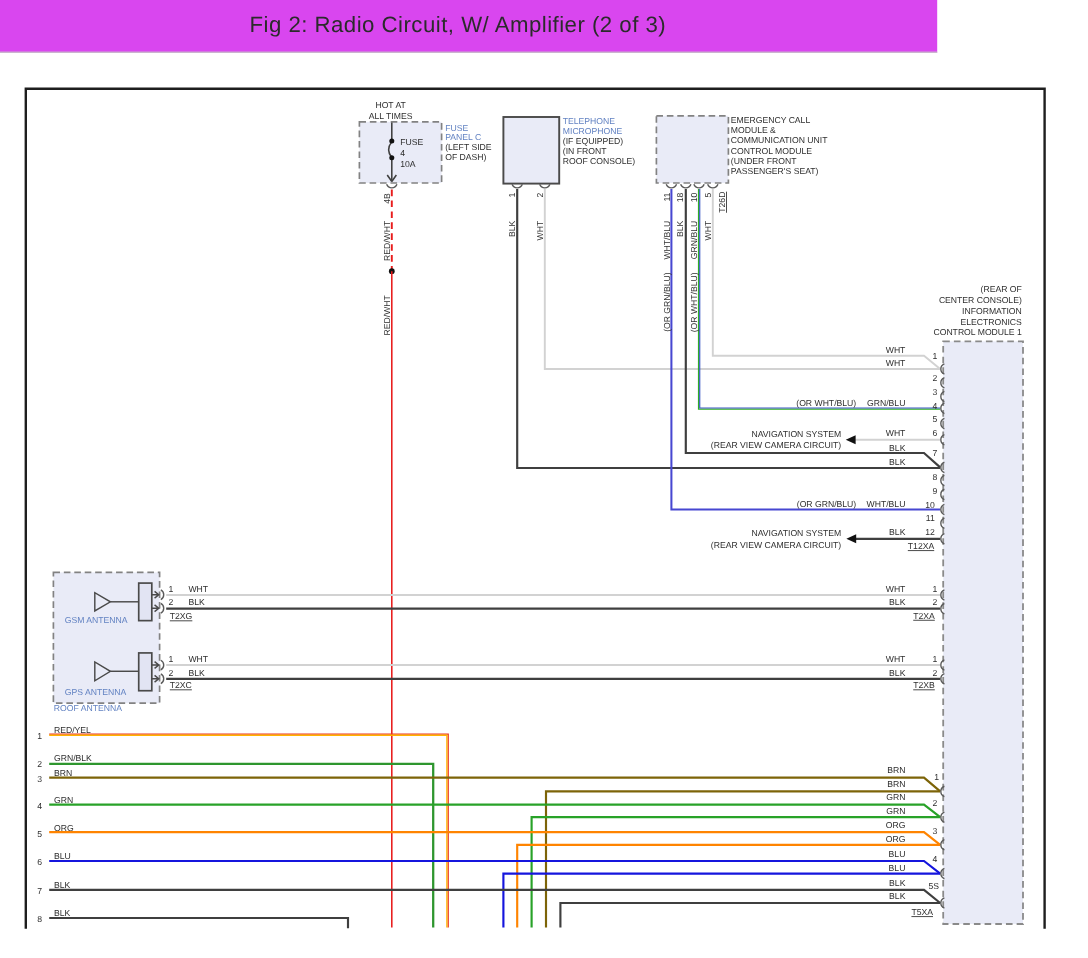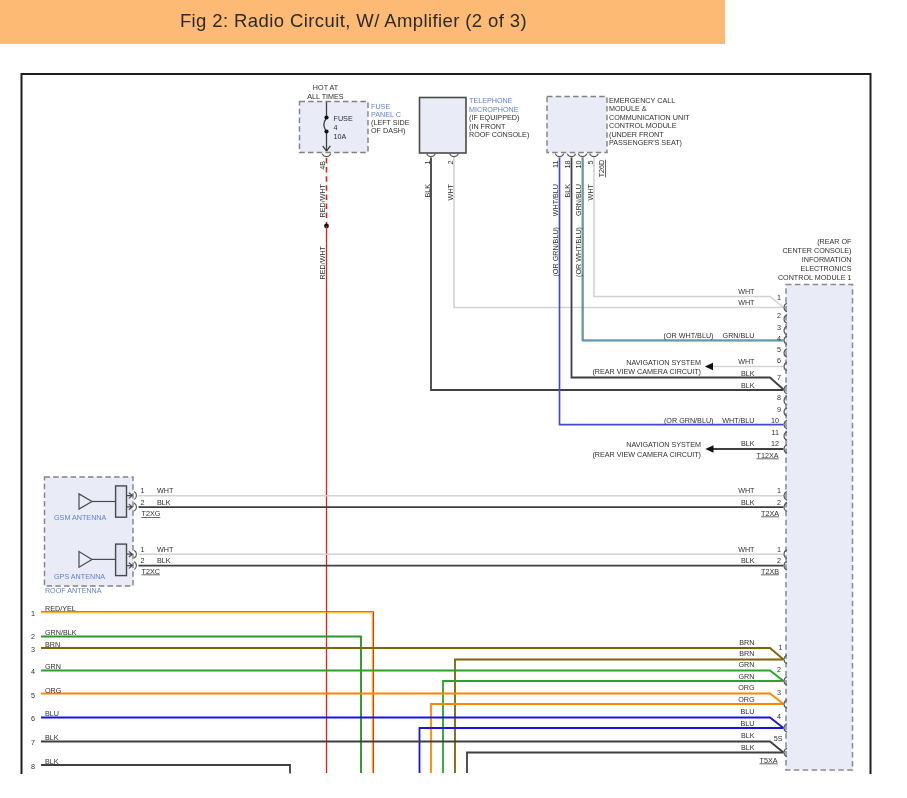--- a/index.html
+++ b/index.html
@@ -1,16 +1,16 @@
 <!DOCTYPE html>
 <html><head>
 <meta charset="utf-8">
 <style>
   html,body{margin:0;padding:0;background:#ffffff;width:907px;height:798px;overflow:hidden;}
-  #titlebar{position:absolute;left:0;top:0;width:725px;height:44px;background:#fdba74;border-bottom:1px solid #c6c6c6;box-sizing:border-box;}
+  #titlebar{position:absolute;left:0;top:0;width:781px;height:44px;background:#d946ef;border-bottom:1px solid #c6c6c6;box-sizing:border-box;}
   #titlebar span{display:block;text-align:center;font-family:"Liberation Sans",sans-serif;font-size:18.5px;color:#2b2b2b;margin-top:10px;padding-right:18px;letter-spacing:0.4px;}
   svg{position:absolute;left:0;top:0;}
   text{font-family:"Liberation Sans",sans-serif;font-size:7.2px;fill:#2f2f2f;}
   .b{fill:#6282c2;}
   .e{text-anchor:end;}
   .m{text-anchor:middle;}
   .u{text-decoration:underline;}
 </style>
 </head>
 <body>

